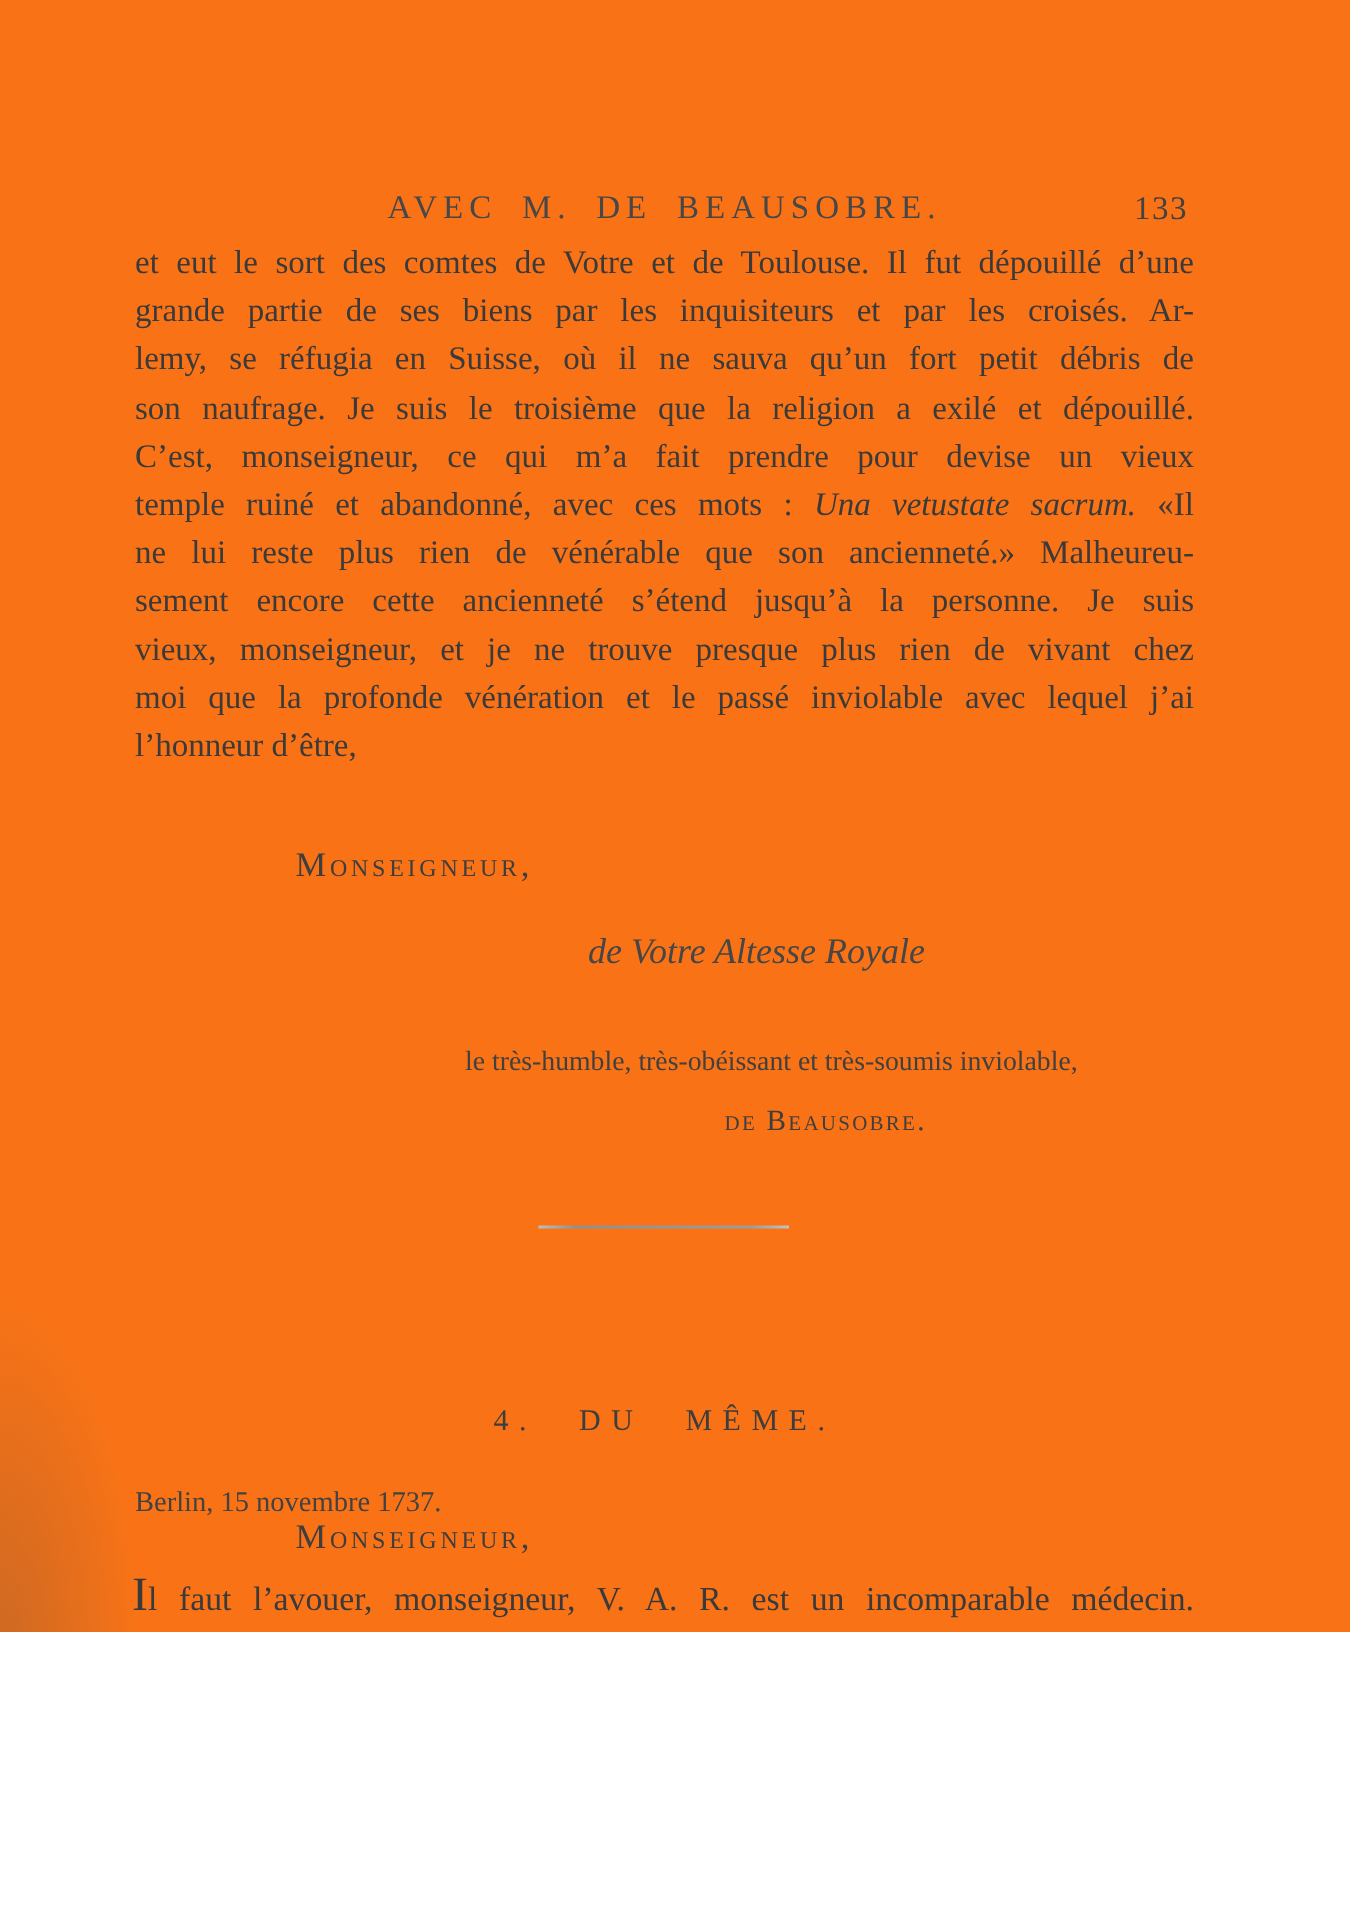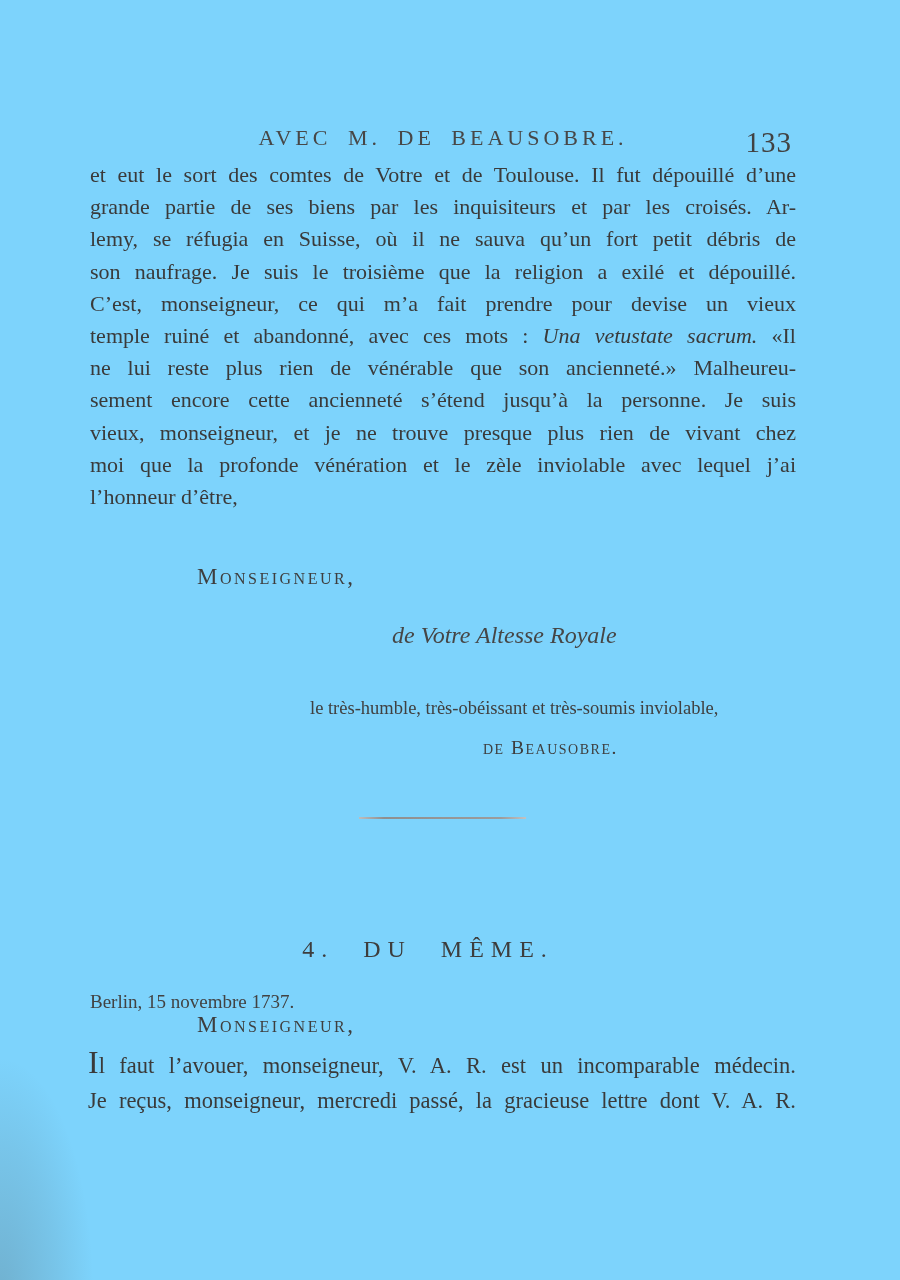--- a/index.html
+++ b/index.html
@@ -1,40 +1,40 @@
 <!DOCTYPE html>
 <html><head>
 <meta charset="utf-8">
 <style>
   html, body { margin:0; padding:0; background:#ffffff; }
   .page {
     position:relative;
-    width:900px; height:1280px;
-    background:#7dd3fc;
+    width:900px; height:1088px;
+    background:#f97316;
     font-family:"Liberation Serif", serif;
     color:#3a3a3a;
     overflow:hidden;
   }
   .gutter-shadow {
     position:absolute; left:0; bottom:0;
     width:110px; height:300px;
     background:radial-gradient(ellipse 130px 330px at 0% 105%,
       rgba(75,75,75,0.25), rgba(75,75,75,0.10) 45%, rgba(75,75,75,0) 72%);
     pointer-events:none;
   }
 
   .running-head { position:absolute; top:125px; left:90px; width:706px; height:26px; }
   .head-title {
     display:block; text-align:center;
     font-size:22px; letter-spacing:4px; word-spacing:7px;
     color:#474747;
   }
   .page-num {
     position:absolute; right:4px; top:1px;
-    font-size:29px; letter-spacing:1px; color:#424242;
+    font-size:22px; letter-spacing:1px; color:#424242;
     font-feature-settings:"onum";
   }
 
   .body1 { position:absolute; top:159px; left:90px; width:706px; font-size:22px; }
   .bline {
     height:32.2px; line-height:32.2px;
     text-align:justify; text-align-last:justify;
     hyphens:none; overflow:visible;
   }
   .bline.last { text-align-last:left; }
@@ -52,22 +52,22 @@
     position:absolute; left:483px; top:737px;
     font-size:19.5px; letter-spacing:1.5px; color:#3e3e3e;
   }
 
   .divider {
     position:absolute; top:817px; left:359px; width:167px; height:2px;
     background:linear-gradient(to right,#bdbdbd,#8f8f8f 15%,#9c9c9c 85%,#c2c2c2);
   }
 
   .heading2 {
-    position:absolute; top:936px; left:75px; width:706px;
-    text-align:center; font-size:24px;
+    position:absolute; top:936px; left:90px; width:706px;
+    text-align:center; font-size:20px;
     letter-spacing:7px; word-spacing:16px; color:#3d3d3d;
   }
   .dateline {
     position:absolute; top:991px; left:90px; width:670px;
     text-align:left; font-size:19px; color:#424242;
     font-feature-settings:"onum";
   }
   .salutation2 {
     position:absolute; left:197px; top:1012px;
     font-size:23px; letter-spacing:2.5px; color:#3e3e3e;
@@ -94,21 +94,21 @@
   <div class="body1">
     <div class="bline">et eut le sort des comtes de Votre et de Toulouse. Il fut dépouillé d’une</div>
     <div class="bline">grande partie de ses biens par les inquisiteurs et par les croisés. Ar-</div>
     <div class="bline">lemy, se réfugia en Suisse, où il ne sauva qu’un fort petit débris de</div>
     <div class="bline">son naufrage. Je suis le troisième que la religion a exilé et dépouillé.</div>
     <div class="bline">C’est, monseigneur, ce qui m’a fait prendre pour devise un vieux</div>
     <div class="bline"><span>temple ruiné et abandonné, avec ces mots : </span><span class="italic">Una vetustate sacrum.</span><span> «Il</span></div>
     <div class="bline">ne lui reste plus rien de vénérable que son ancienneté.» Malheureu-</div>
     <div class="bline">sement encore cette ancienneté s’étend jusqu’à la personne. Je suis</div>
     <div class="bline">vieux, monseigneur, et je ne trouve presque plus rien de vivant chez</div>
-    <div class="bline">moi que la profonde vénération et le zèle inviolable avec lequel j’ai</div>
+    <div class="bline">moi que la profonde vénération et le passé inviolable avec lequel j’ai</div>
     <div class="bline last">l’honneur d’être,</div>
   </div>
 
   <div class="salutation1 smallcaps">Monseigneur,</div>
   <div class="altesse">de Votre Altesse Royale</div>
   <div class="serviteur">le très-humble, très-obéissant et très-soumis inviolable,</div>
   <div class="signature smallcaps">de Beausobre.</div>
 
   <div class="divider"></div>
 

